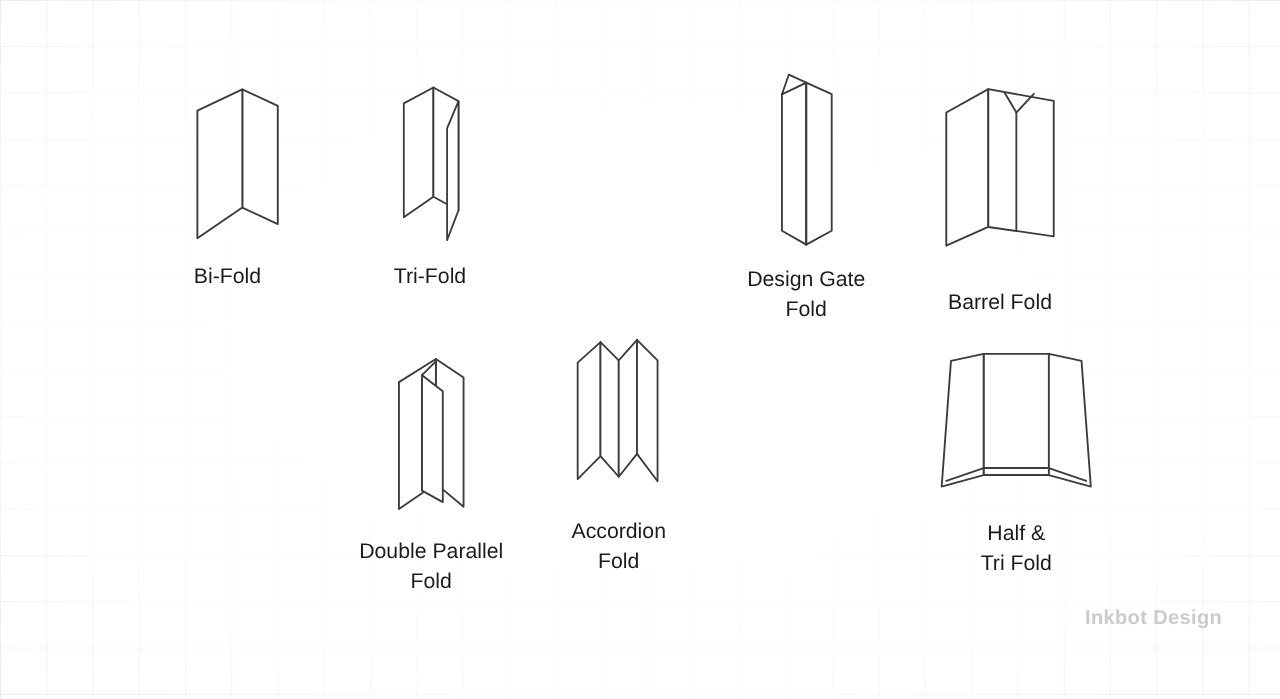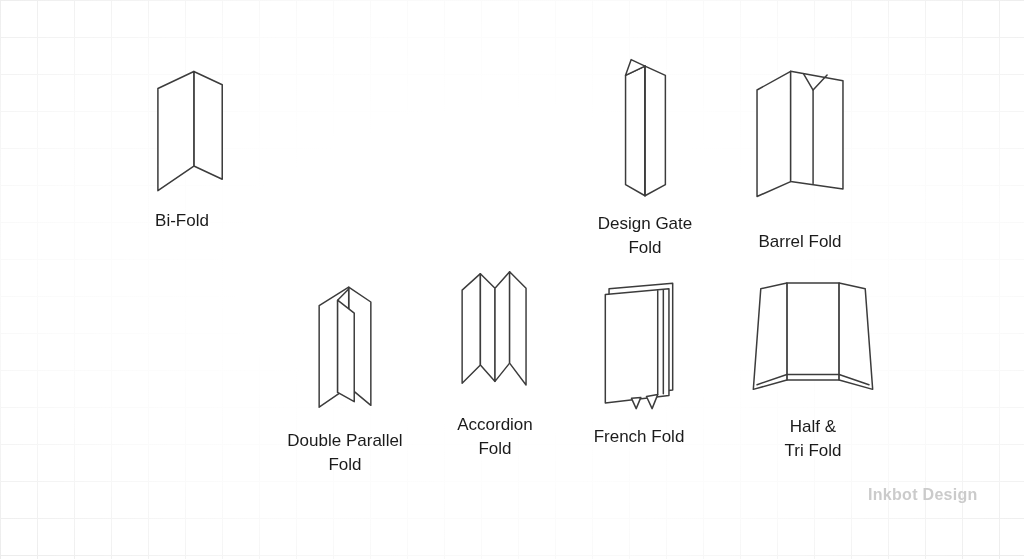--- a/index.html
+++ b/index.html
@@ -50,20 +50,28 @@
   <div class="grid-fade"></div>
 
   <figure class="fold" style="left:122px;top:62px;width:120px;">
     <svg class="art" width="95" height="140" viewBox="0 0 100 148" aria-hidden="true">
       <path d="M62 10 L92 24 L92 124 L62 110 Z"></path>
       <path d="M62 10 L24 28 L24 136 L62 110 Z"></path>
     </svg>
     <figcaption class="lbl">Bi-Fold</figcaption>
   </figure>
 
+  <figure class="fold" style="left:284px;top:60px;width:120px;">
+    <svg class="art" width="82" height="142" viewBox="0 0 90 150" aria-hidden="true">
+      <path d="M48 8 L22 22 L22 122 L48 104 Z"></path>
+      <path d="M48 8 L70 20 L70 116 L48 104 Z"></path>
+      <path d="M70 20 L60 44 L60 142 L70 116 Z"></path>
+    </svg>
+    <figcaption class="lbl">Tri-Fold</figcaption>
+  </figure>
 
 
   <figure class="fold" style="left:585px;top:55px;width:120px;">
     <svg class="art" width="64" height="150" viewBox="0 0 68 162" aria-hidden="true">
       <path d="M34 12 L13 22 L13 140 L34 152 Z"></path>
       <path d="M34 12 L56 22 L56 140 L34 152 Z"></path>
       <path class="open" d="M34 12 L34 152"></path>
       <path d="M34 12 L19 5 L13 22 Z"></path>
     </svg>
     <figcaption class="lbl">Design Gate
@@ -96,31 +104,20 @@
     <svg class="art" width="84" height="146" viewBox="0 0 92 158" aria-hidden="true">
       <path d="M10 32 L30 14 L30 114 L10 134 Z"></path>
       <path d="M30 14 L46 30 L46 132 L30 114 Z"></path>
       <path d="M46 30 L62 12 L62 112 L46 132 Z"></path>
       <path d="M62 12 L80 30 L80 136 L62 112 Z"></path>
     </svg>
     <figcaption class="lbl">Accordion
 Fold</figcaption>
   </figure>
 
-  <figure class="fold" style="left:579px;top:272px;width:120px;">
-    <svg class="art" width="92" height="146" viewBox="0 0 96 156" aria-hidden="true">
-      <path d="M16 18 L84 12 L84 126 L16 134 Z"></path>
-      <path d="M12 24 L80 18 L80 132 L12 140 Z"></path>
-      <path class="open" d="M68 20 L68 131"></path>
-      <path class="open" d="M74 19 L74 130"></path>
-      <path d="M56 133 L62 146 L68 131 Z"></path>
-      <path d="M40 135 L45 146 L50 134 Z"></path>
-    </svg>
-    <figcaption class="lbl">French Fold</figcaption>
-  </figure>
 
   <figure class="fold" style="left:738px;top:270px;width:150px;">
     <svg class="art" width="136" height="138" viewBox="0 0 140 148" aria-hidden="true">
       <path d="M42 14 L98 14 L98 118 L42 118 Z"></path>
       <path d="M42 14 L14 20 L6 128 L42 118 Z"></path>
       <path d="M98 14 L126 20 L134 128 L98 118 Z"></path>
       <path class="open" d="M10 123 L42 112 L98 112 L130 123"></path>
     </svg>
     <figcaption class="lbl">Half &amp;
 Tri Fold</figcaption>

